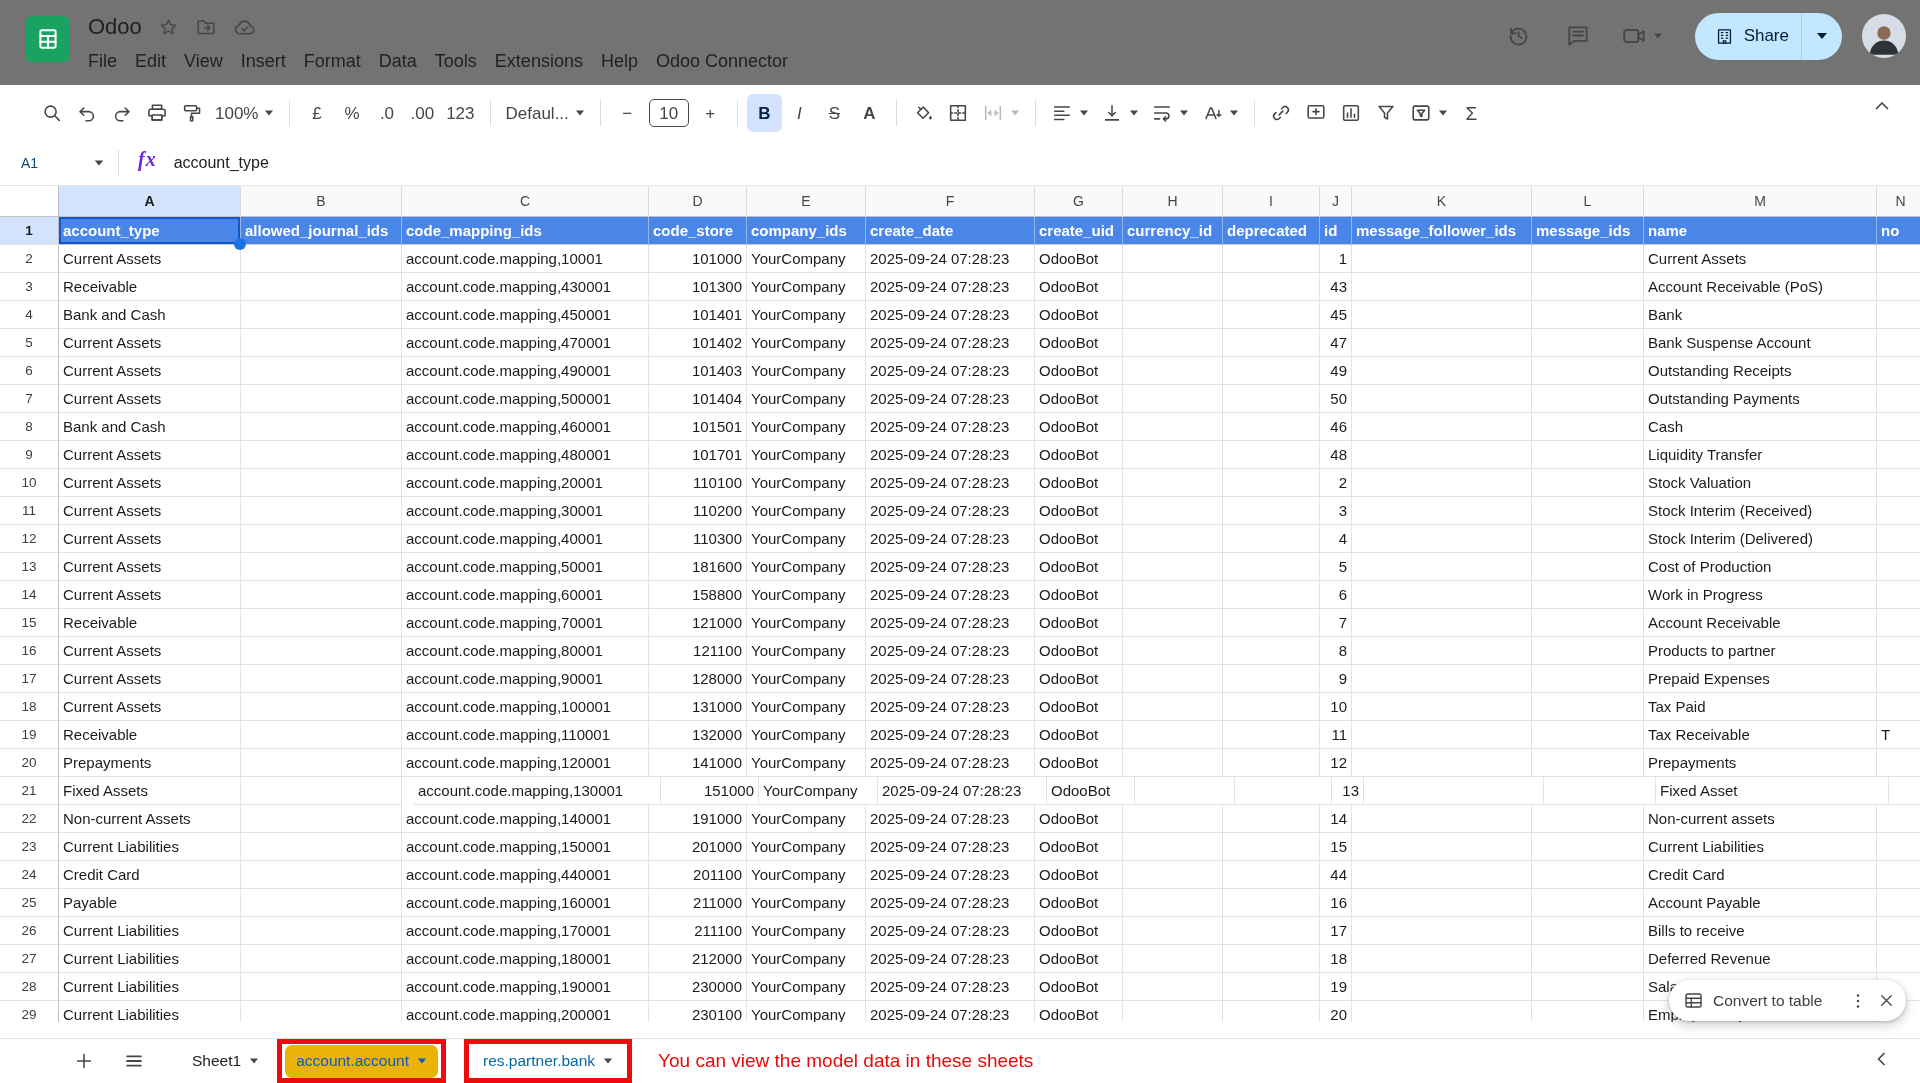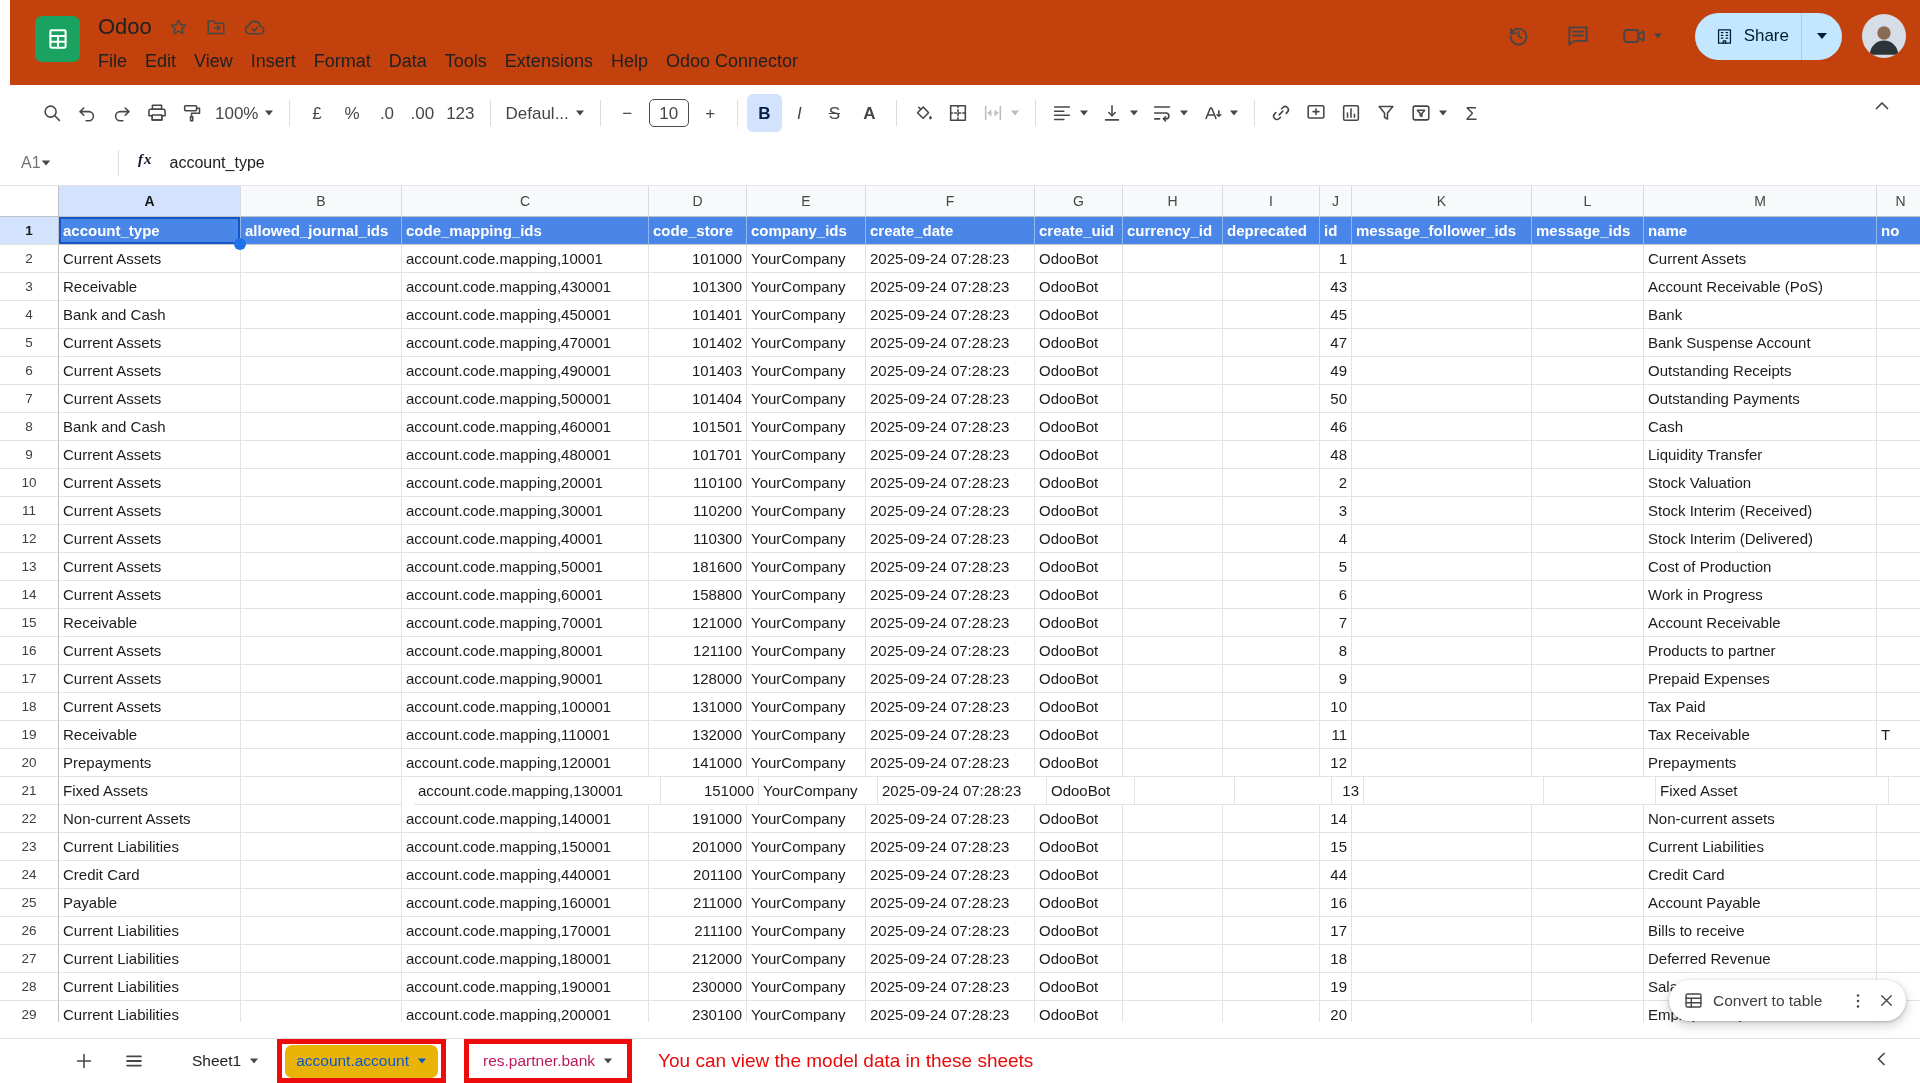--- a/index.html
+++ b/index.html
@@ -4,21 +4,21 @@
 <style>
   *{box-sizing:border-box;margin:0;padding:0}
   html,body{width:1920px;height:1083px;overflow:hidden}
   body{position:relative;font-family:"Liberation Sans",sans-serif;background:#fff;color:#202124}
   .ic{display:block}
   .ic .f{fill:currentColor;stroke:none}
   svg.ic{fill:none;stroke:currentColor;stroke-width:1.7;stroke-linecap:round;stroke-linejoin:round}
   .caret{width:0;height:0;border-left:5px solid transparent;border-right:5px solid transparent;border-top:6px solid currentColor;display:inline-block}
 
   
-  .titlebar{position:absolute;top:0;left:10px;right:0;height:85px;background:#c2410c}
+  .titlebar{position:absolute;top:0;left:0;right:0;height:85px;background:#737373}
   .logo{position:absolute;left:25px;top:16px;width:45px;height:46px;background:#1aa260;border-radius:7px;display:flex;align-items:center;justify-content:center}
   .docblock{position:absolute;left:88px;top:9px}
   .titlerow{display:flex;align-items:center;gap:16px;height:36px}
   .doctitle{font-size:22px;color:#202124}
   .t-ic{color:#444746;display:flex;align-items:center}
   .menurow{display:flex;align-items:center;height:32px;margin-left:-9px}
   .menu-item{font-size:18px;padding:3px 9px;border-radius:6px;color:#202124;white-space:nowrap}
   .hdr-right{position:absolute;right:14px;top:11px;display:flex;align-items:center;gap:10px}
   .hicon{width:50px;height:50px;display:flex;align-items:center;justify-content:center;color:#444746}
   .camgrp{display:flex;align-items:center;gap:6px;color:#444746;padding:0 8px}
@@ -37,24 +37,24 @@
   .lbl.strike{text-decoration:line-through}
   .lbl.sigma{font-size:19px}
   .tb-btn.boxed{border:1.5px solid #474b4f;border-radius:5px;height:28px;min-width:40px;margin:0 4px}
   .tb-btn.active{background:#d3e3fd;color:#041e49}
   .tb-btn.disabled{color:#b8bcc2}
   .tb-div{width:1px;height:26px;background:#dadce0;margin:0 9px;flex:none}
   .tb-collapse{position:absolute;right:26px;top:9px;color:#444746}
 
   
   .fbar{position:absolute;top:141px;left:0;right:0;height:45px;border-bottom:1px solid #e3e5e8;display:flex;align-items:center;background:#fff}
-  .namebox{width:118px;display:flex;align-items:center;padding:0 14px 0 21px;font-size:16px;color:#737373}
+  .namebox{width:118px;display:flex;align-items:center;justify-content:space-between;padding:0 14px 0 21px;font-size:14px;color:#0c4a6e}
   .namebox .caret{border-top-color:#444746;transform:scale(.85)}
   .fbar-sep{width:1px;height:26px;background:#dadce0}
-  .fx{font-style:italic;color:#0f172a;font-size:15px;margin:0 17px 8px 19px;font-family:"Liberation Serif",serif;font-weight:700;letter-spacing:1px}
+  .fx{font-style:italic;color:#6d28d9;font-size:20px;margin:0 17px 8px 19px;font-family:"Liberation Serif",serif;font-weight:700;letter-spacing:1px}
   .fval{font-size:16px;color:#202124}
 
   
   #grid{position:absolute;top:186px;left:0;width:1920px;height:836px;overflow:hidden;background:#fff}
   .ghead{display:flex;height:31px}
   .corner{width:59px;flex:none;background:#fff;border-right:1px solid #bdc1c6;border-bottom:1px solid #bdc1c6}
   .gcol{flex:none;display:flex;align-items:center;justify-content:center;background:#f8f9fa;border-right:1px solid #d7d9dc;border-bottom:1px solid #bdc1c6;color:#444746;font-size:14px}
   .gcol.selcol{background:#d3e3fd;color:#18191b;font-weight:700}
   .grow{display:flex;height:28px}
   .rowh{width:59px;flex:none;display:flex;align-items:center;justify-content:center;background:#fff;border-right:1px solid #bdc1c6;border-bottom:1px solid #e2e3e5;font-size:13.5px;color:#3c4043}
@@ -74,21 +74,21 @@
   .bottombar{position:absolute;top:1038px;left:0;right:0;height:45px;background:#fff;border-top:1px solid #e0e2e5;display:flex;align-items:center;padding-left:66px}
   .bb-ic{color:#444746;display:flex;align-items:center;justify-content:center;width:36px;height:36px}
   .bb-ham{margin-left:14px}
   .stab{display:flex;align-items:center;gap:8px;font-size:15.5px;color:#202124}
   .stab .caret{transform:scale(.8)}
   .sheet1{margin-left:40px}
   .redbox{border:5px solid #ee0b0b;display:flex;align-items:center;justify-content:center;height:44px;padding:0 3px;margin-left:18px}
   .tab-inner{height:33px;display:flex;align-items:center;gap:8px;padding:0 11px;border-radius:7px}
   .tab-active{background:#eab308;color:#0b57d0;font-weight:400}
   .tab-active .caret{border-top-color:#0b57d0}
-  .tab-plain{color:#be185d}
+  .tab-plain{color:#0369a1}
   .annotation{margin-left:26px;font-size:19px;font-weight:500;white-space:nowrap}
   .bb-right{position:absolute;right:26px;top:8px;color:#444746}
 </style>
 </head>
 <body>
 
 <div class="titlebar">
   <div class="logo" style="background: rgb(26, 162, 96);">
     <svg class="ic" viewBox="0 0 24 24" width="26" height="26" style="stroke:#fff;stroke-width:1.9">
       <rect x="5" y="4" width="14" height="16" rx="1"></rect>

